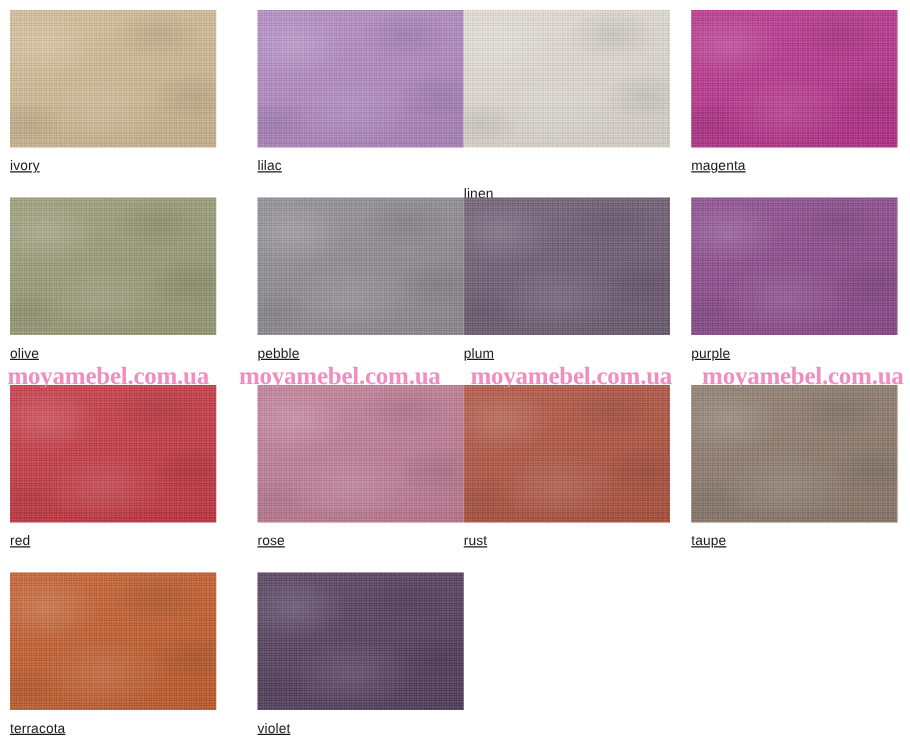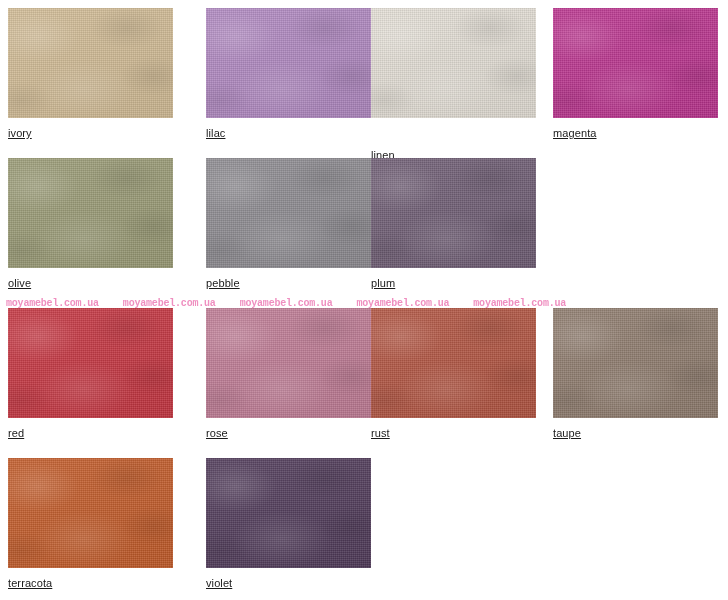--- a/index.html
+++ b/index.html
@@ -109,23 +109,23 @@
     width: 728px;
     height: 18px;
     overflow: hidden;
     white-space: nowrap;
     pointer-events: none;
     z-index: 5;
   }
 
   .watermark-text {
     display: inline-block;
-    font-family: Liberation Mono, monospace;
+    font-family: Liberation Serif, serif;
     font-weight: bold;
-    font-size: 10px;
+    font-size: 20px;
     line-height: 18px;
     color: #ef8fc0;
     letter-spacing: -0.2px;
     margin-right: 24px;
   }
   .watermark-text:first-child { margin-left: 6px; }
 </style>
 </head>
 <body style="background-color: rgb(255, 255, 255);">
 
@@ -156,20 +156,24 @@
       <span class="swatch-label" style="color: rgb(26, 26, 26);">olive</span>
     </div>
     <div class="swatch-cell col-1">
       <span class="swatch-image" style="background-color: rgb(141, 139, 144);"></span>
       <span class="swatch-label" style="color: rgb(26, 26, 26);">pebble</span>
     </div>
     <div class="swatch-cell col-2">
       <span class="swatch-image" style="background-color: rgb(110, 92, 115);"></span>
       <span class="swatch-label" style="color: rgb(26, 26, 26);">plum</span>
     </div>
+    <div class="swatch-cell col-3">
+      <span class="swatch-image" style="background-color: rgb(140, 74, 141);"></span>
+      <span class="swatch-label" style="color: rgb(26, 26, 26);">purple</span>
+    </div>
   </div>
 
   <div class="swatch-row">
     <div class="swatch-cell col-1">
       <span class="swatch-image" style="background-color: rgb(192, 123, 149);"></span>
       <span class="swatch-label" style="color: rgb(26, 26, 26);">rose</span>
     </div>
     <div class="swatch-cell col-0">
       <span class="swatch-image" style="background-color: rgb(198, 52, 64);"></span>
       <span class="swatch-label" style="color: rgb(26, 26, 26);">red</span>

